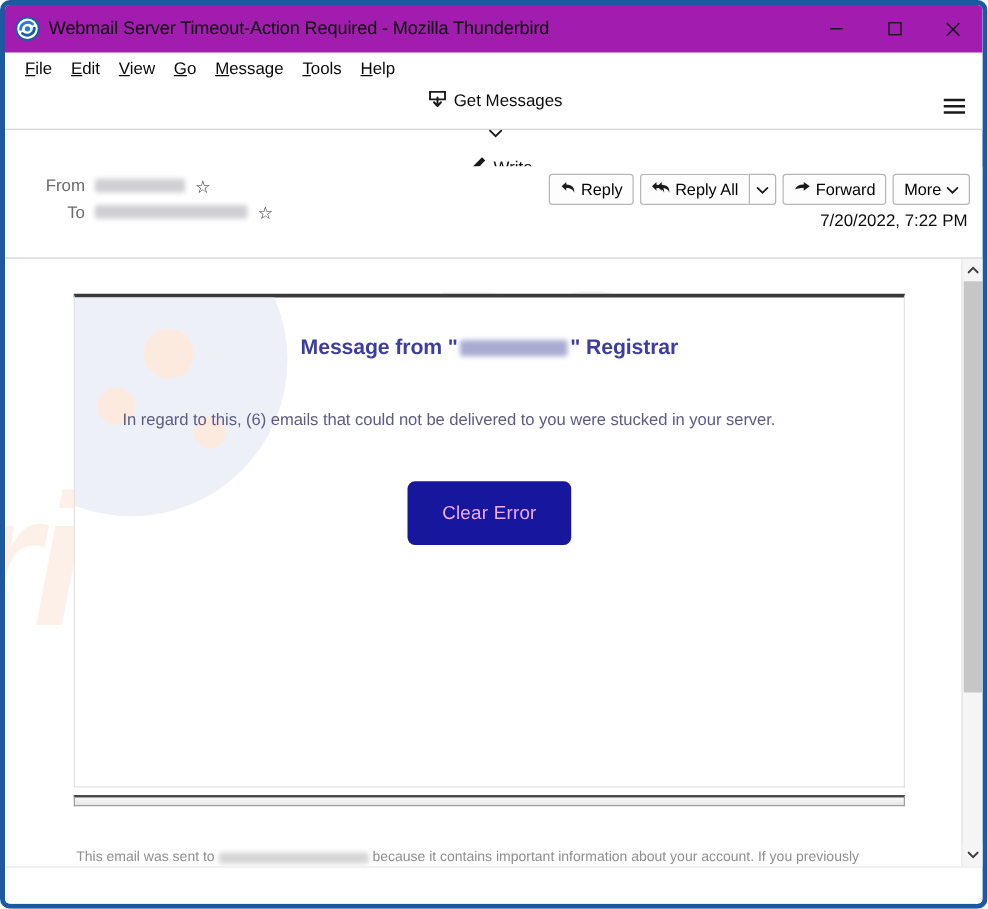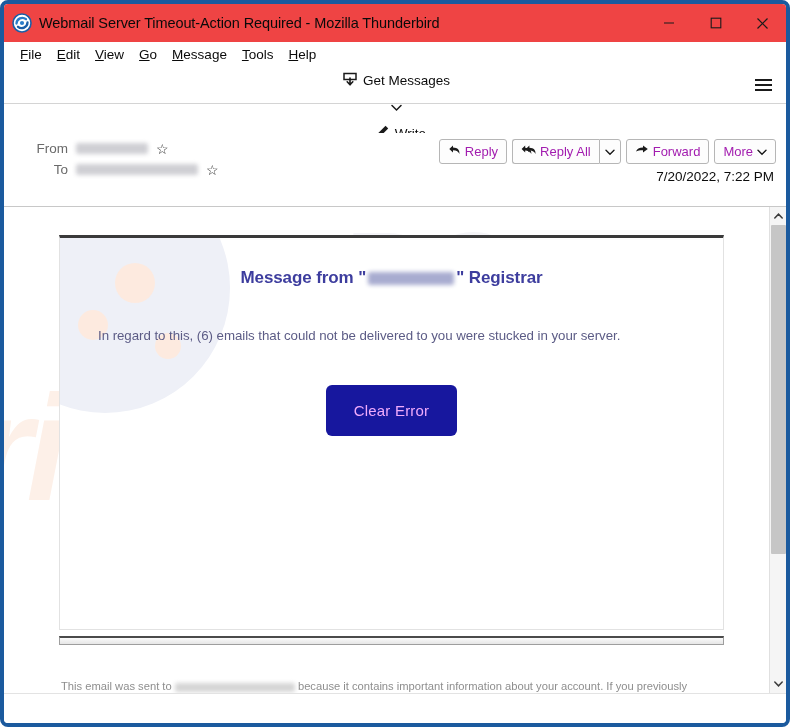--- a/index.html
+++ b/index.html
@@ -22,21 +22,21 @@
     border-radius: 8px;
     overflow: hidden;
     display: flex;
     flex-direction: column;
   }
 
   
   .titlebar {
     height: 38px;
     min-height: 38px;
-    background: #ef4444;
+    background: #a21caf;
     display: flex;
     align-items: center;
     padding-left: 8px;
     position: relative;
   }
   .tb-logo {
     width: 20px; height: 20px;
     margin-right: 7px;
     flex-shrink: 0;
   }
@@ -177,21 +177,21 @@
     align-items: stretch;
     gap: 5px;
   }
   .act-btn {
     display: flex;
     align-items: center;
     gap: 4px;
     height: 25px;
     padding: 0 8px;
     font-size: 13px;
-    color: #a21caf;
+    color: #000000;
     background: #fdfdfd;
     border: 1px solid #b6b6b6;
     border-radius: 3px;
     white-space: nowrap;
   }
   .act-group { display: flex; }
   .act-group .act-btn:first-child {
     border-top-right-radius: 0;
     border-bottom-right-radius: 0;
     border-right: none;

